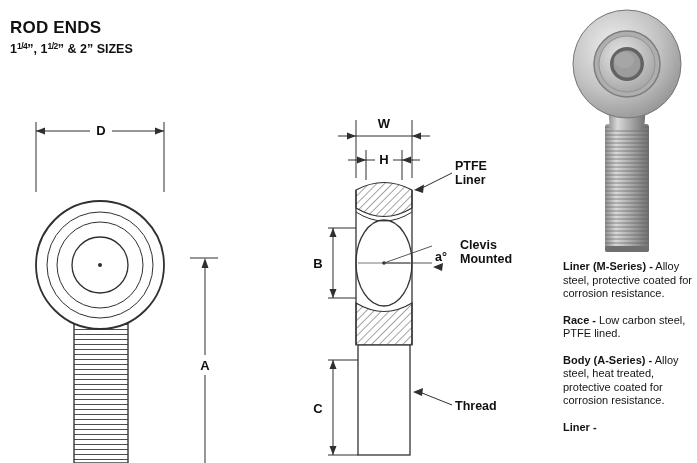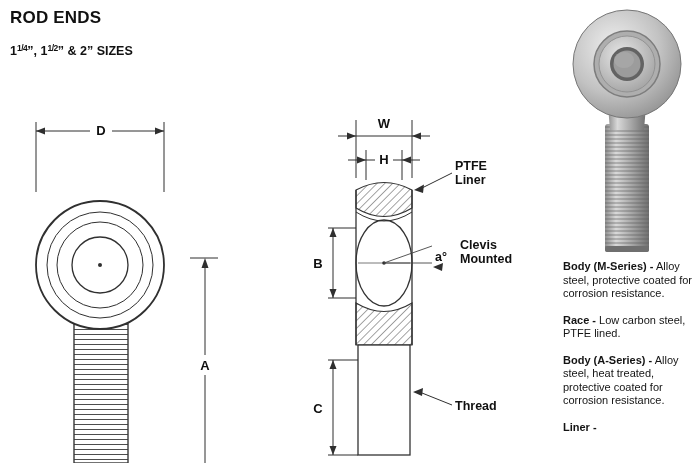--- a/index.html
+++ b/index.html
@@ -1,22 +1,22 @@
 <!DOCTYPE html>
 <html><head>
 <meta charset="utf-8">
 <style>
   * { margin:0; padding:0; box-sizing:border-box; }
   html,body { width:697px; height:463px; }
   body { position:relative; overflow:hidden; background:#ffffff; color:#111;
          font-family:"Liberation Sans", sans-serif; }
   .abs { position:absolute; }
-  .hdr { position:absolute; left:10px; top:8px; }
+  .hdr { position:absolute; left:10px; top:18px; }
   .title { font-size:17px; font-weight:bold; letter-spacing:0.2px; }
-  .subtitle { font-size:12.5px; font-weight:bold; margin-top:15px; }
+  .subtitle { font-size:12.5px; font-weight:bold; margin-top:3px; }
   .subtitle sup { font-size:8.5px; vertical-align:4px; letter-spacing:-0.5px; }
   .notes { position:absolute; left:563px; top:260px; width:133px;
            font-size:11px; line-height:13.5px; color:#141414; }
   .notes p { margin:0 0 13px; }
   .nb { font-weight:bold; }
   svg text { font-family:"Liberation Sans", sans-serif; }
   .dim { font-size:13px; font-weight:bold; fill:#101010; }
   .callout { font-size:12.5px; font-weight:bold; fill:#101010; }
   .ln { stroke:#2f2f2f; stroke-width:1; fill:none; }
   .ol { stroke:#303030; fill:none; }
@@ -181,17 +181,17 @@
     <circle cx="69" cy="62" r="54" fill="url(#rg)" stroke="#777" stroke-width="1"></circle>
     <circle cx="69" cy="62" r="33" fill="#aeaeae" stroke="#7d7d7d" stroke-width="1.5"></circle>
     <circle cx="69" cy="62" r="28" fill="url(#bg2)" stroke="#8a8a8a" stroke-width="0.8"></circle>
     <circle cx="69" cy="62" r="17" fill="#636363"></circle>
     <circle cx="69" cy="62" r="13.5" fill="#9c9c9c"></circle>
     <ellipse cx="66" cy="58" rx="10" ry="8" fill="#ababab" opacity="0.7"></ellipse>
   </g>
 </svg>
 
 <div class="notes">
-  <p><span class="nb">Body (M-Series) -</span> <span>Alloy steel, protective coated for corrosion resistance.</span></p>
+  <p><span class="nb">Liner (M-Series) -</span> <span>Alloy steel, protective coated for corrosion resistance.</span></p>
   <p><span class="nb">Race -</span> <span>Low carbon steel, PTFE lined.</span></p>
   <p><span class="nb">Body (A-Series) -</span> <span>Alloy steel, heat treated, protective coated for corrosion resistance.</span></p>
   <p><span class="nb">Liner -</span> <span></span></p>
 </div>
 
 </body></html>

